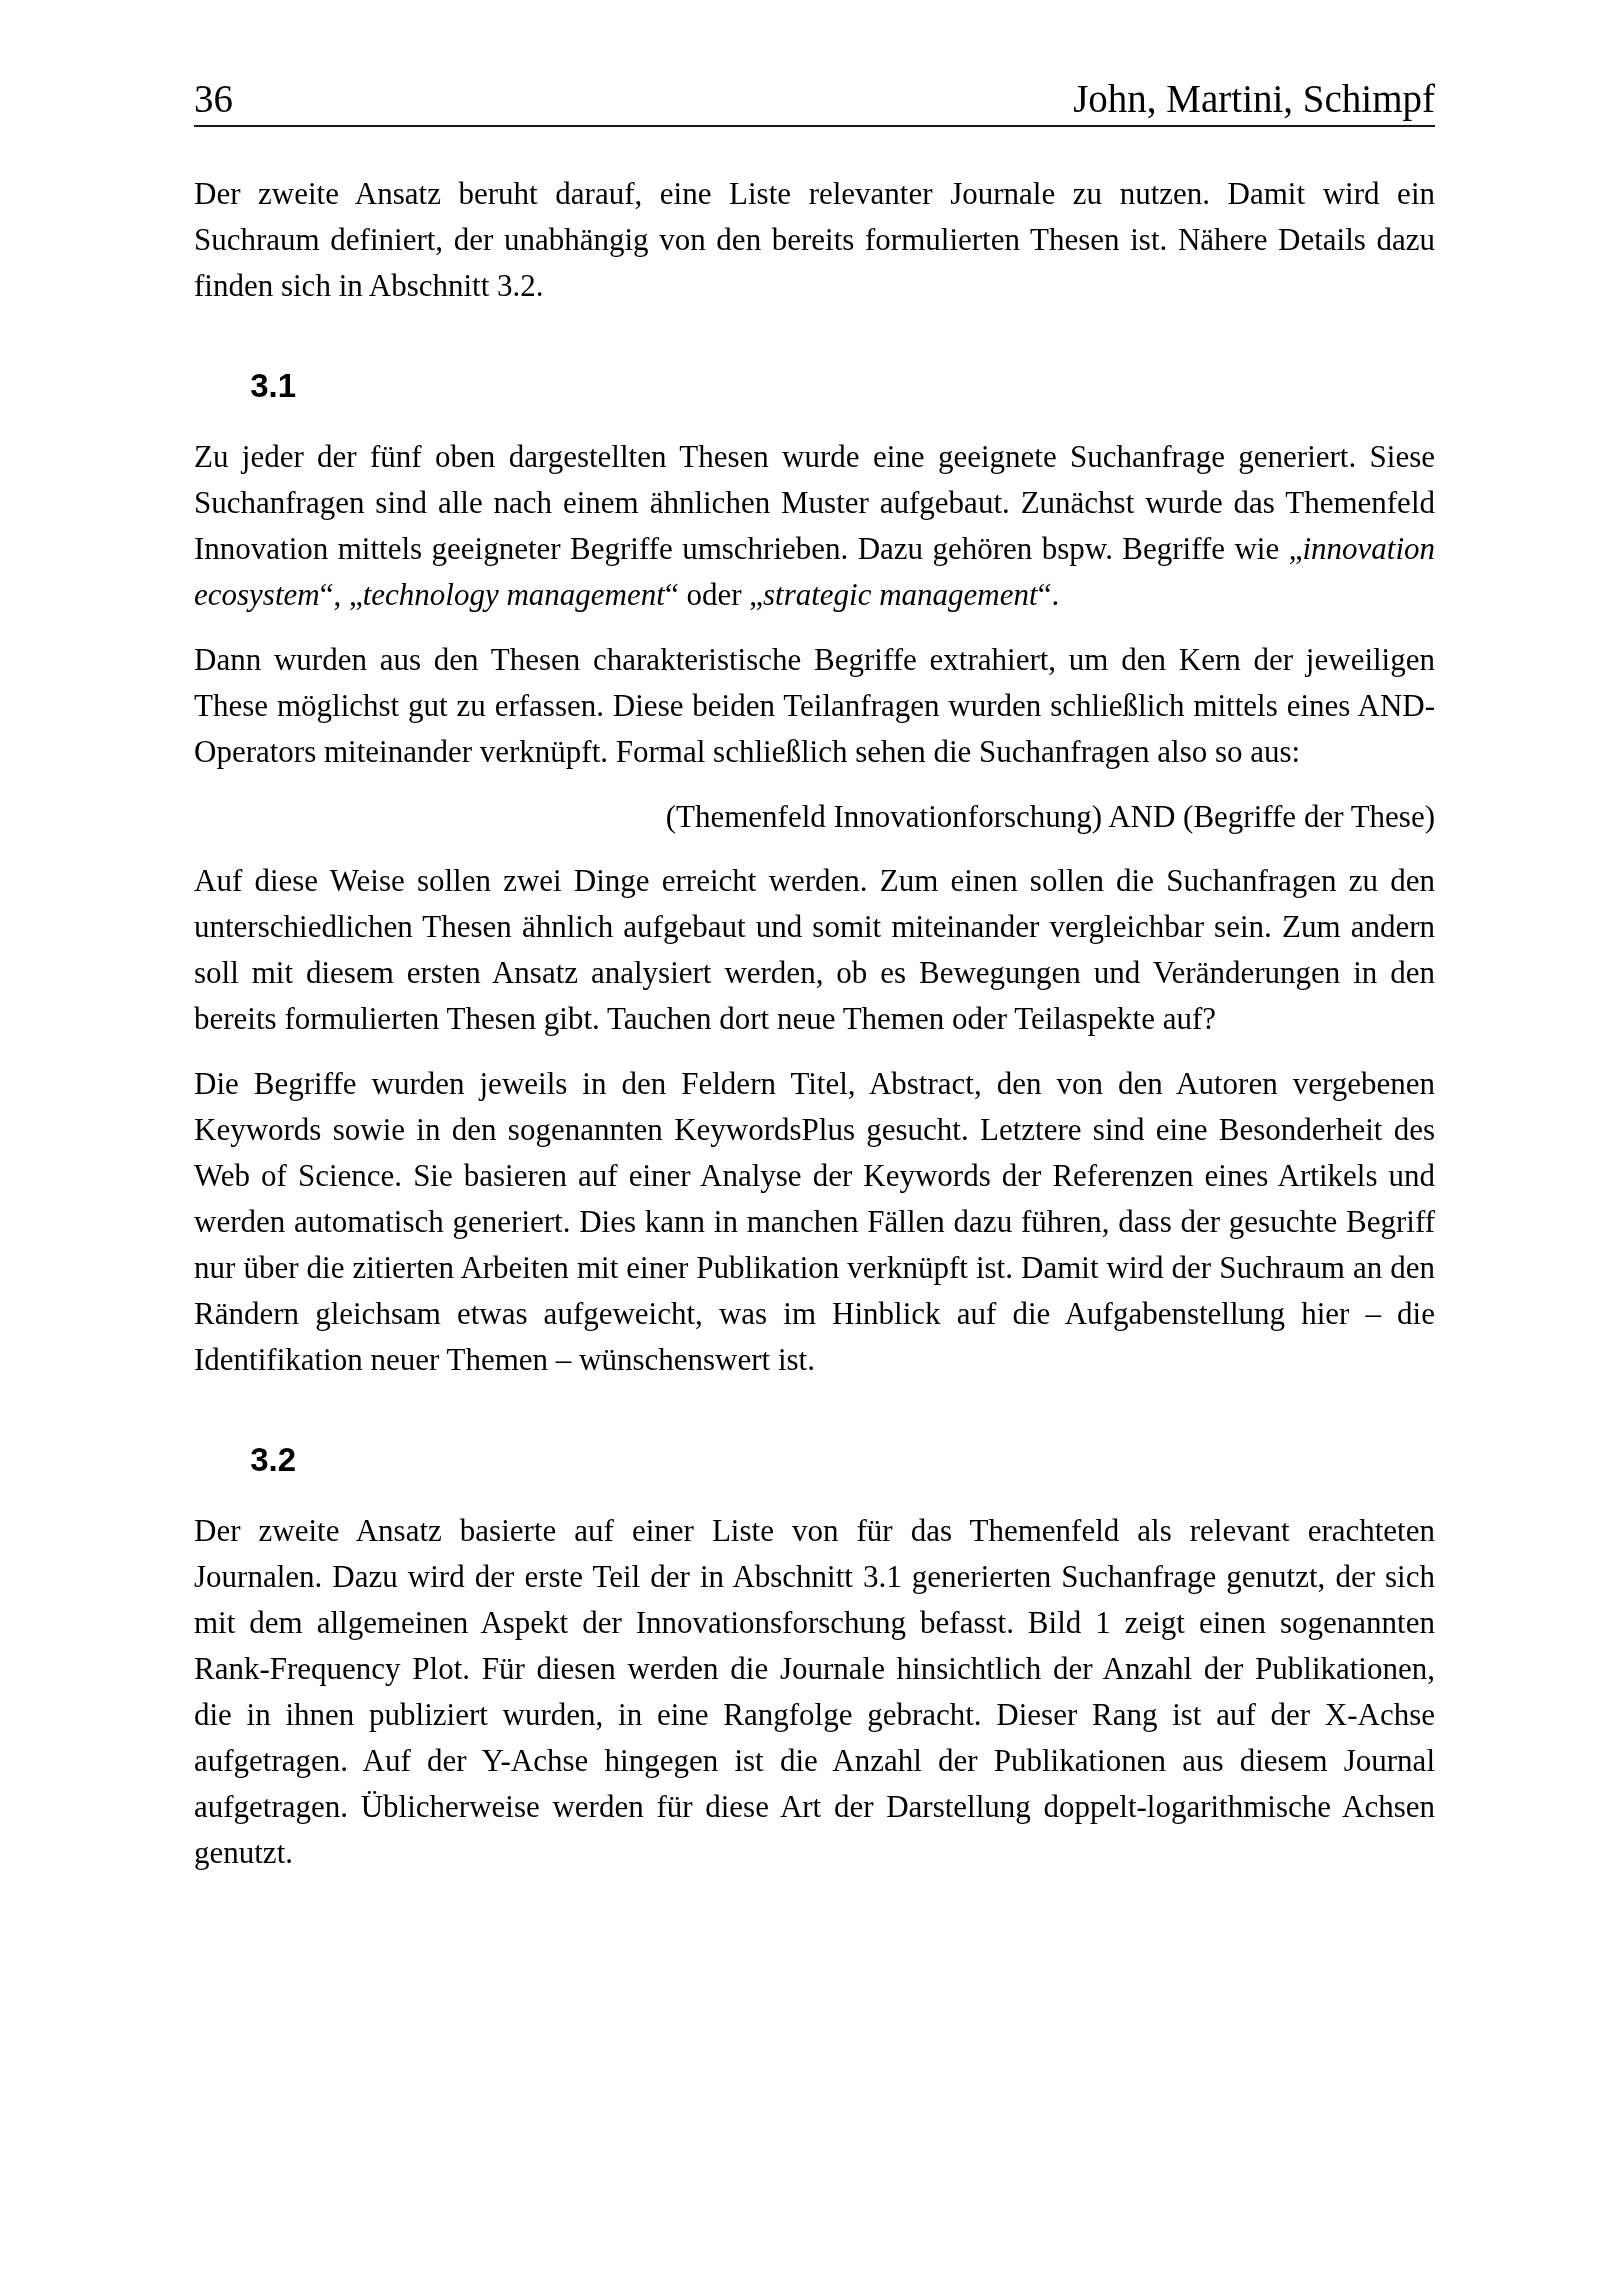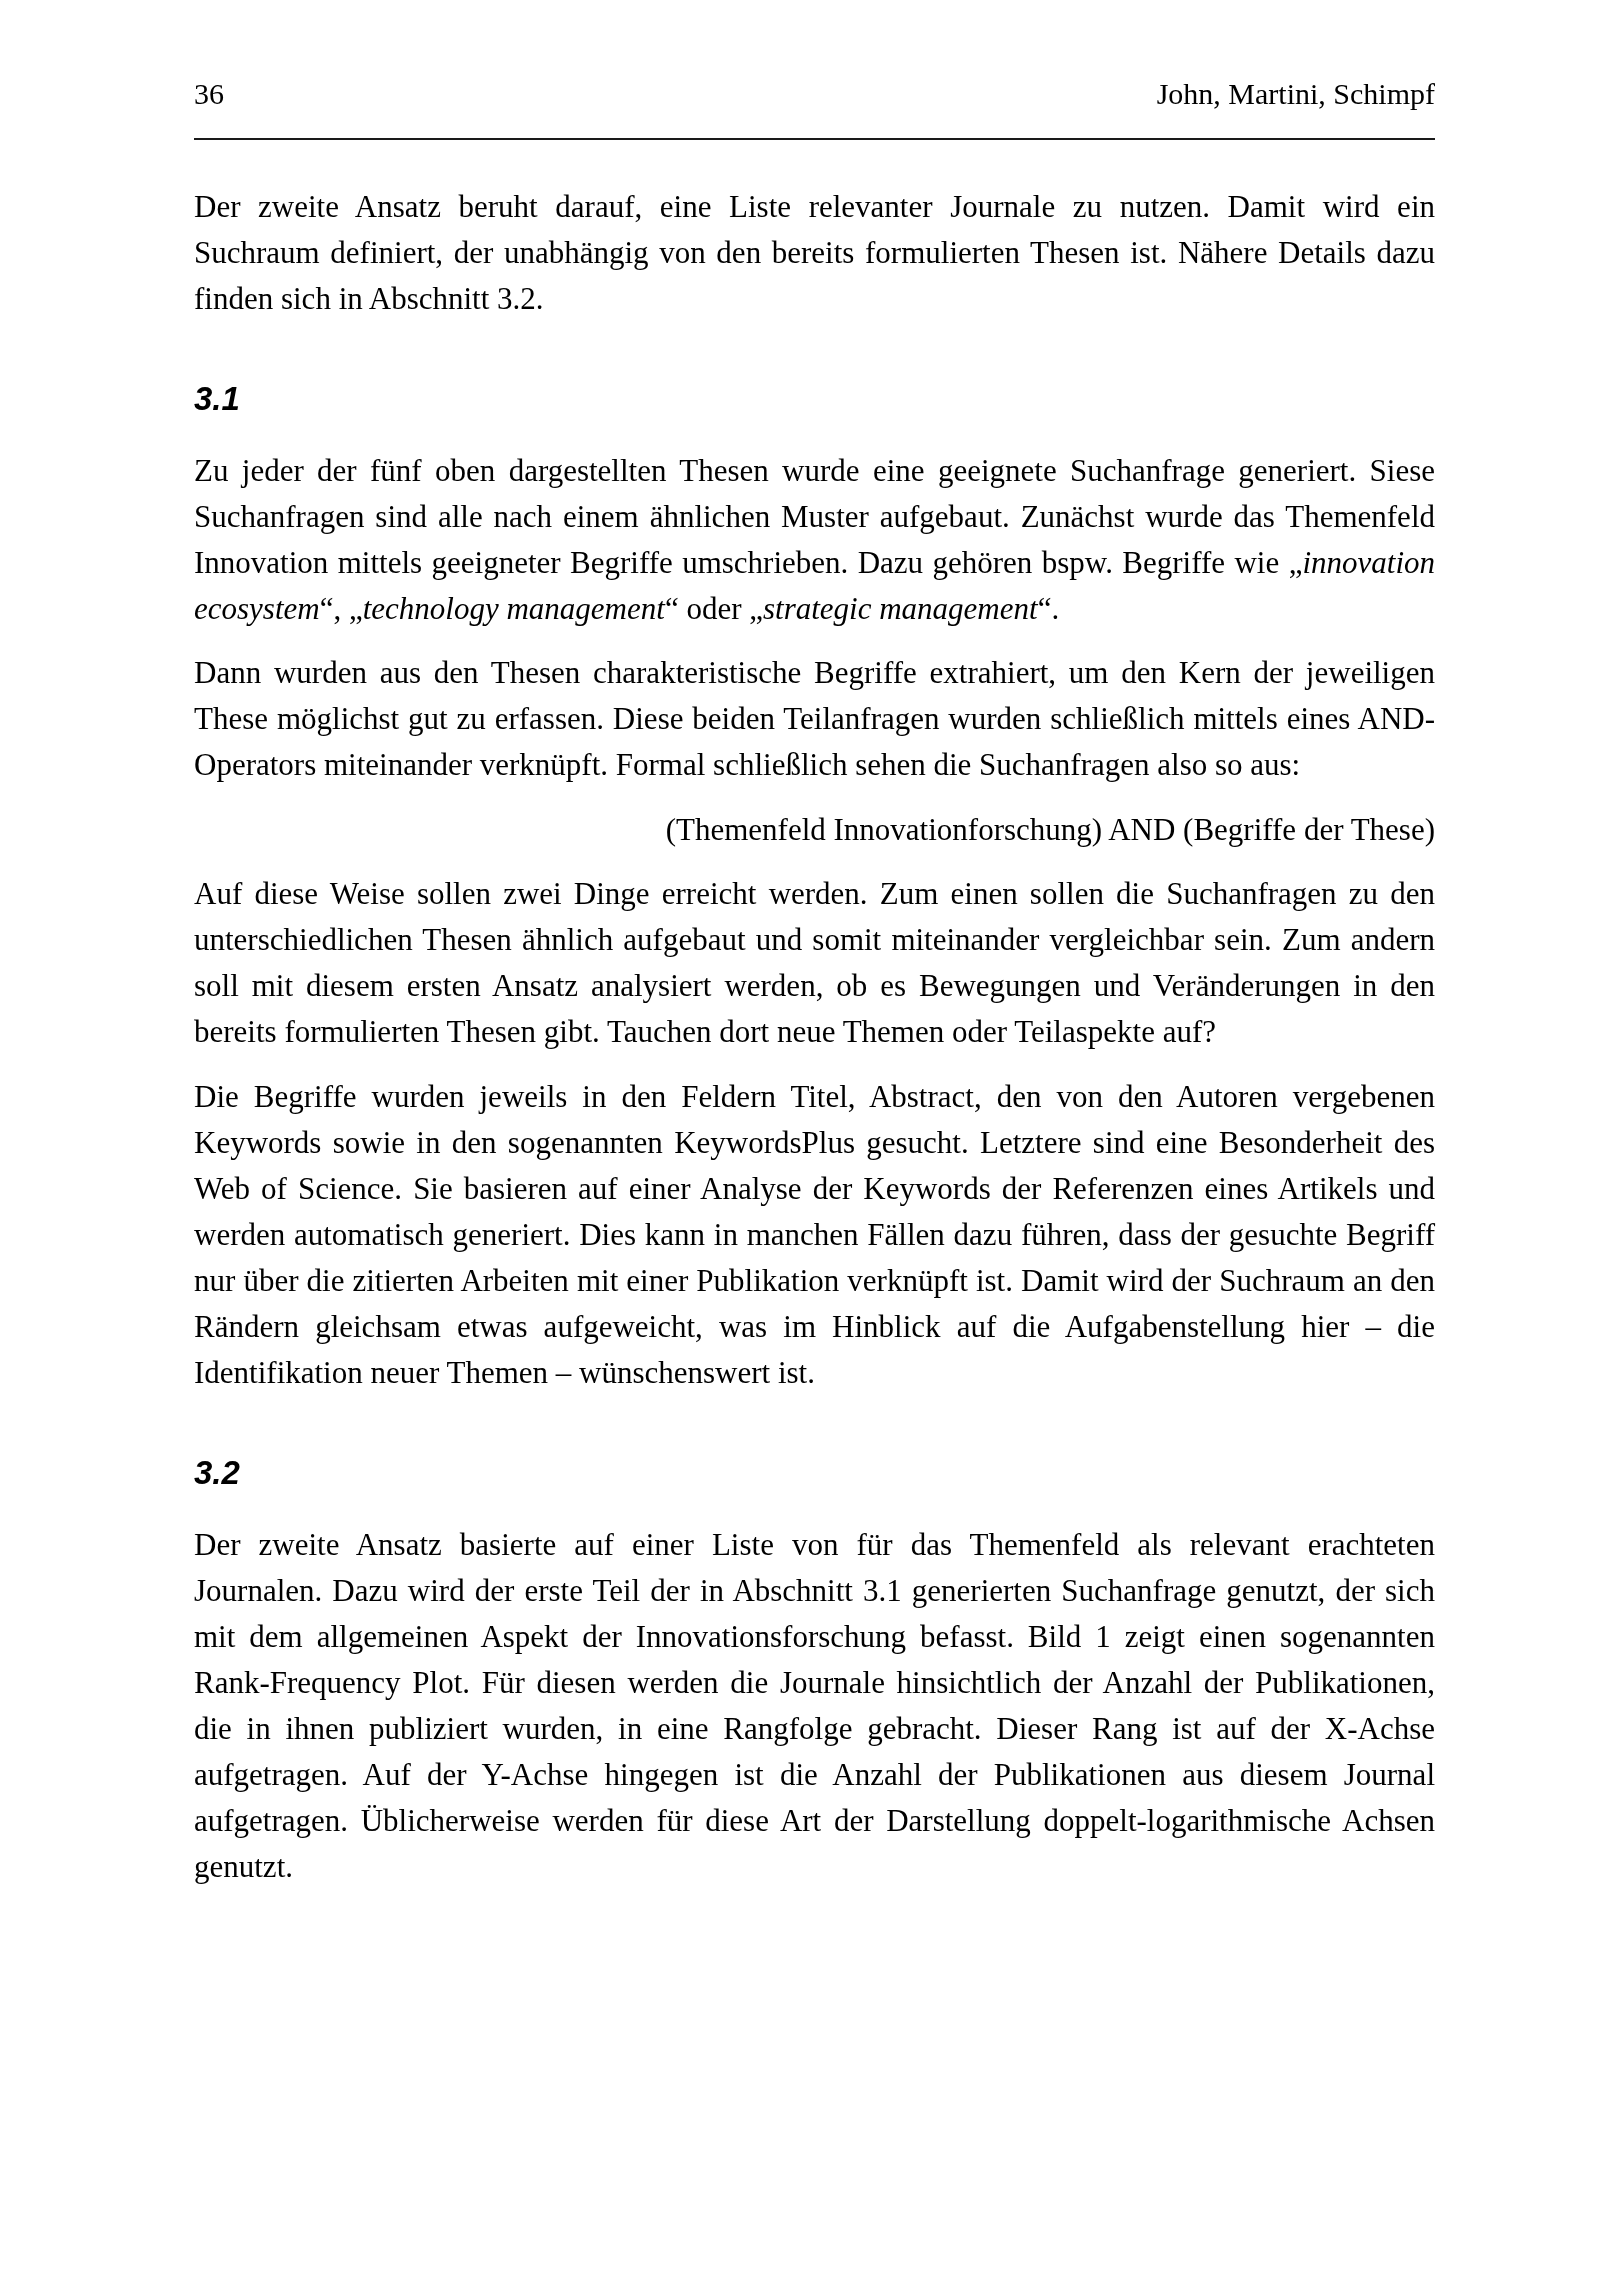--- a/index.html
+++ b/index.html
@@ -14,23 +14,23 @@
   }
   .page {
     position: absolute;
     inset: 0;
     padding: 76px 186px 0 194px;
   }
   .page-header {
     display: flex;
     justify-content: space-between;
     align-items: flex-end;
-    font-size: 30px;
+    font-size: 39px;
     line-height: 1.2;
-    padding-bottom: 26px;
+    padding-bottom: 2px;
   }
   .header-rule {
     border: none;
     border-top: 2px solid #1a1a1a;
     height: 0;
   }
   .body-text {
     margin-top: 44px;
     font-size: 31px;
     line-height: 46px;
@@ -39,23 +39,22 @@
     -webkit-hyphens: auto;
   }
   .body-text p { margin: 0 0 18.6px 0; }
   .section-heading {
     font-family: "Liberation Sans", sans-serif;
     font-weight: bold;
     font-size: 33px;
     line-height: 1.2;
     margin-top: 57px;
     margin-bottom: 29px;
-    text-align: left;
+    text-align: right;
     display: flex;
-    font-style: italic;
   }
   .heading-number {
     display: inline-block;
     width: 102px;
     flex: 0 0 102px;
   }
   .formula-line {
     padding-left: 102px;
     text-align: right;
     margin: 21.6px 0 23.5px 0;

